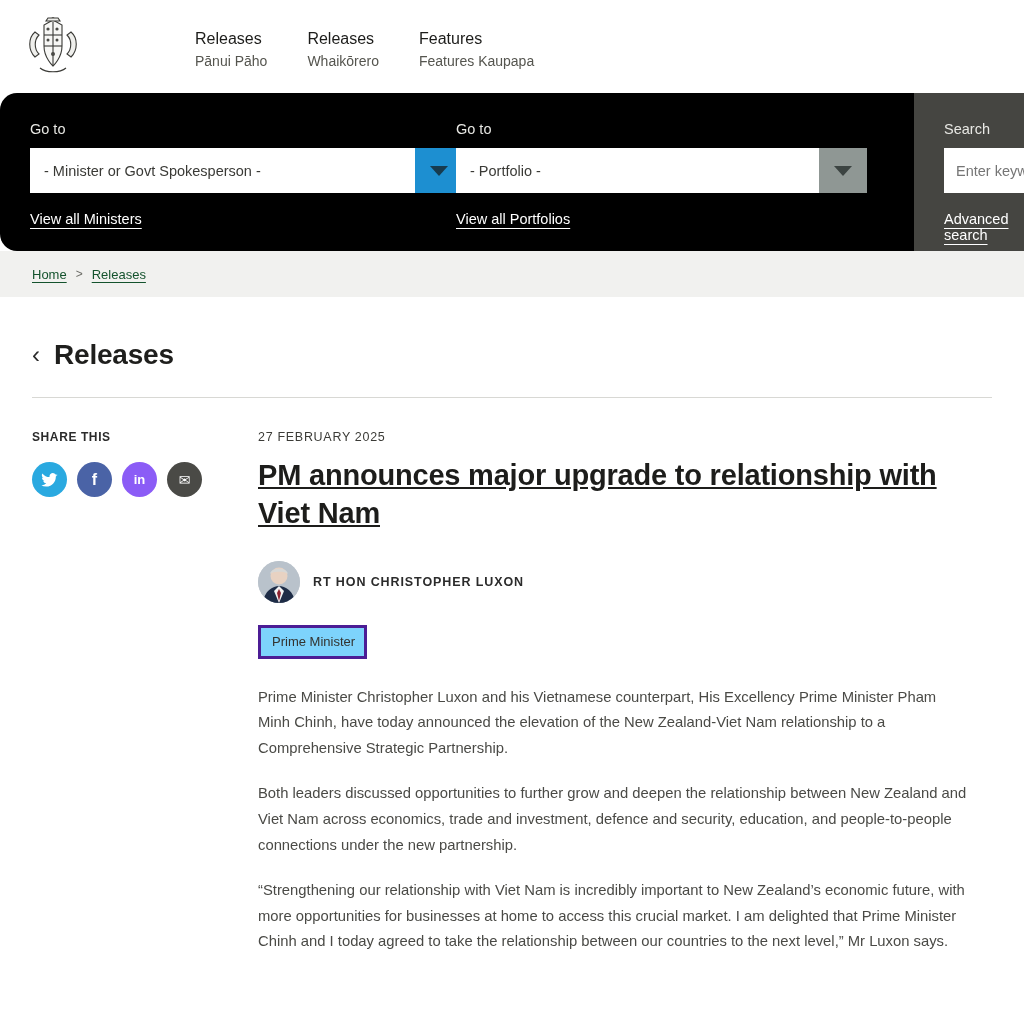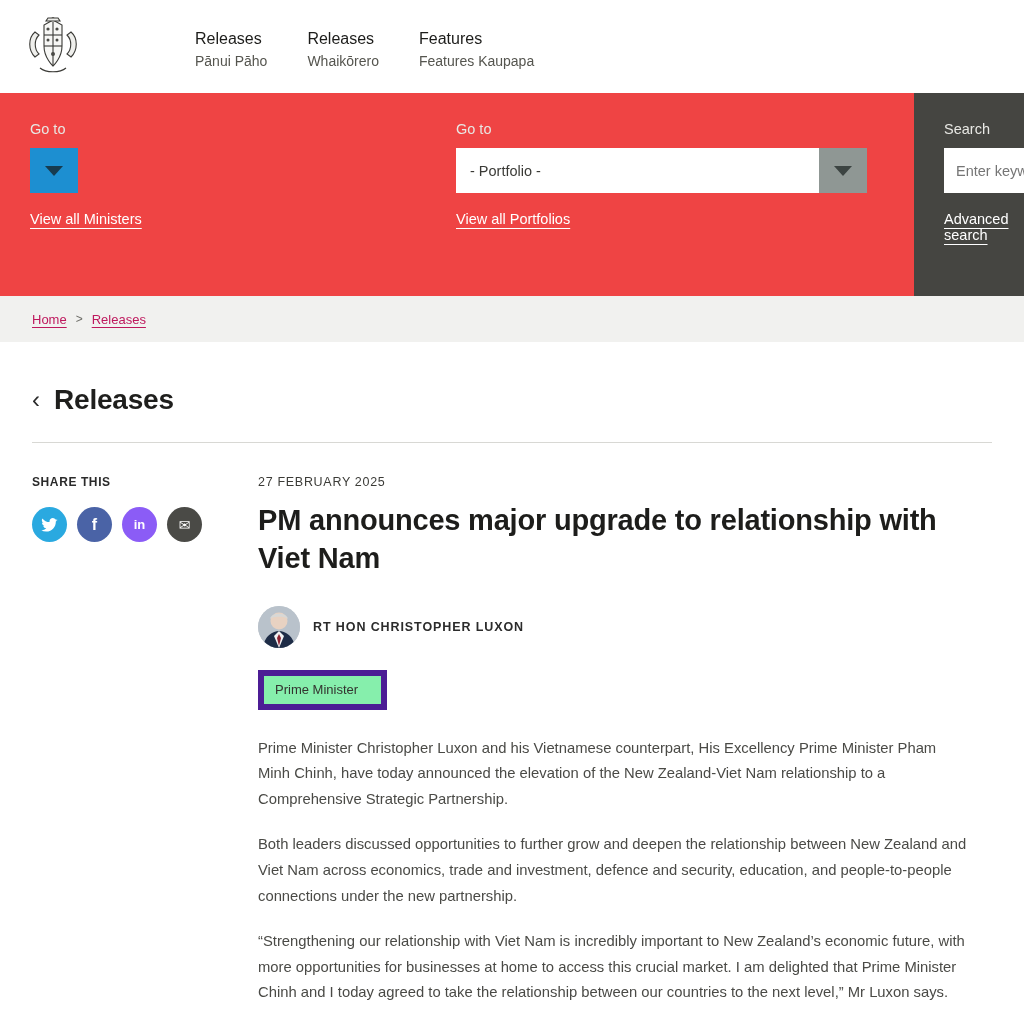--- a/index.html
+++ b/index.html
@@ -56,25 +56,26 @@
     font-weight: normal;
   }
   .top-nav-mi {
     font-size: 14px;
     color: #55554f;
     margin-top: 3px;
   }
 
   
   .search-band {
-    background: #ef4444;
-    height: 203px;
+    background: #000000;
+    height: 158px;
     position: relative;
     display: flex;
     padding: 0;
+    border-radius: 17px;
   }
   .band-col {
     padding: 28px 0 0 0;
   }
   .band-col.one { width: 456px; padding-left: 30px; }
   .band-col.two { width: 458px; padding-left: 0px; }
   .band-col.three {
     width: 110px;
     background: #454541;
     padding-left: 30px;
@@ -140,21 +141,21 @@
   .breadcrumb-bar {
     height: 46px;
     background: #f1f1ef;
     display: flex;
     align-items: center;
     padding-left: 32px;
     gap: 9px;
     font-size: 13px;
   }
   .crumb {
-    color: #be185d;
+    color: #14532d;
     text-decoration: underline;
     text-underline-offset: 3px;
     cursor: pointer;
   }
   .crumb-sep { color: #6e6e68; font-size: 12px; }
 
   
   .title-area {
     padding: 42px 32px 0 32px;
   }
@@ -211,20 +212,21 @@
     color: #3b3b37;
     margin-bottom: 12px;
   }
   .article-title {
     font-size: 29px;
     font-weight: bold;
     line-height: 1.32;
     color: #1d1d1b;
     margin: 0 0 28px 0;
     letter-spacing: -0.2px;
+    text-decoration: underline;
   }
   .author-row {
     display: flex;
     align-items: center;
     gap: 13px;
     margin-bottom: 22px;
     text-align: center;
   }
   .avatar {
     width: 42px; height: 42px;
@@ -234,25 +236,25 @@
     flex: 0 0 auto;
   }
   .author-name {
     font-size: 12.5px;
     font-weight: bold;
     letter-spacing: 0.9px;
     color: #2b2b2b;
   }
   .tag {
     display: inline-block;
-    border: 6px solid #4c1d95;
-    padding: 6px 23px 7px 11px;
+    border: 3px solid #4c1d95;
+    padding: 6px 9px 7px 11px;
     font-size: 13px;
     color: #33332f;
-    background: #86efac;
+    background: #7dd3fc;
     margin-bottom: 26px;
     cursor: pointer;
   }
   .body-p {
     font-size: 14.8px;
     line-height: 1.73;
     color: #4a4a46;
     margin: 0 0 20px 0;
     max-width: 712px;
   }
@@ -302,20 +304,21 @@
       <div class="top-nav-mi">Features Kaupapa</div>
     </div>
   </div>
 </div>
 
 <div class="search-band">
 
   <div class="band-col one">
     <div class="band-label">Go to</div>
     <div class="select-wrap">
+      <div class="select-box">- Minister or Govt Spokesperson -</div>
       <div class="select-arrow">
           <span class="tri"></span>
         </div>
     </div>
     <span class="band-link">View all Ministers</span>
   </div>
 
   <div class="band-col two">
     <div class="band-label">Go to</div>
     <div class="select-wrap two">

